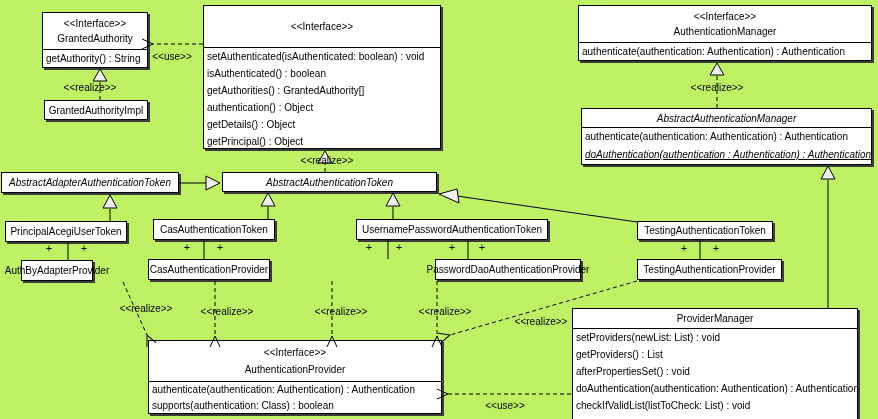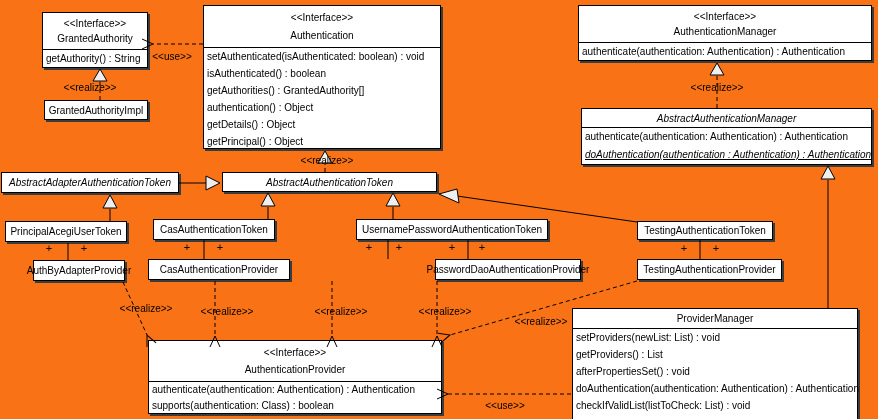--- a/index.html
+++ b/index.html
@@ -1,18 +1,18 @@
 <!DOCTYPE html>
 <html><head>
 <meta charset="utf-8">
 <style>
   html,body{margin:0;padding:0;}
   #canvas{
     position:relative;width:878px;height:419px;overflow:hidden;
-    background:#f97316;
+    background:#bef264;
     font-family:"Liberation Sans",sans-serif;font-size:10px;color:#000;text-decoration:underline;
   }
   .box{
     position:absolute;box-sizing:border-box;background:#fff;
     border:1px solid #000;box-shadow:2px 2px 0 #3c3c3c;
   }
   .box.single{display:flex;align-items:center;justify-content:center;}
   .title{
     box-sizing:border-box;border-bottom:1px solid #000;text-align:center;
     display:flex;flex-direction:column;justify-content:space-evenly;
@@ -42,21 +42,20 @@
     </div>
   </div>
 
   <div class="box single" style="left:44px;top:100px;width:104px;height:20px">
     <div class="cname">GrantedAuthorityImpl</div>
   </div>
 
   <div class="box" style="left:203px;top:5px;width:238px;height:144px">
     <div class="title" style="height:42px">
       <div class="stereo">&lt;&lt;Interface&gt;&gt;</div>
-      <div class="cname">Authentication</div>
     </div>
     <div class="methods">
       <div class="m" style="line-height:17px">setAuthenticated(isAuthenticated: boolean) : void</div>
       <div class="m" style="line-height:17px">isAuthenticated() : boolean</div>
       <div class="m" style="line-height:17px">getAuthorities() : GrantedAuthority[]</div>
       <div class="m" style="line-height:17px">authentication() : Object</div>
       <div class="m" style="line-height:17px">getDetails() : Object</div>
       <div class="m" style="line-height:17px">getPrincipal() : Object</div>
     </div>
   </div>
@@ -86,29 +85,29 @@
   </div>
 
   <div class="box single" style="left:222px;top:172px;width:215px;height:20px">
     <div class="cname abstract">AbstractAuthenticationToken</div>
   </div>
 
   <div class="box single" style="left:5px;top:221px;width:122px;height:21px">
     <div class="cname">PrincipalAcegiUserToken</div>
   </div>
 
-  <div class="box single" style="left:33px;top:260px;width:92px;height:21px">
+  <div class="box single" style="left:21px;top:260px;width:72px;height:21px">
     <div class="cname">AuthByAdapterProvider</div>
   </div>
 
   <div class="box single" style="left:153px;top:219px;width:122px;height:21px">
     <div class="cname">CasAuthenticationToken</div>
   </div>
 
-  <div class="box single" style="left:148px;top:259px;width:142px;height:21px">
+  <div class="box single" style="left:148px;top:259px;width:122px;height:21px">
     <div class="cname">CasAuthenticationProvider</div>
   </div>
 
   <div class="box single" style="left:356px;top:219px;width:192px;height:21px">
     <div class="cname">UsernamePasswordAuthenticationToken</div>
   </div>
 
 
   <div class="box single" style="left:435px;top:259px;width:146px;height:21px">
     <div class="cname">PasswordDaoAuthenticationProvider</div>

